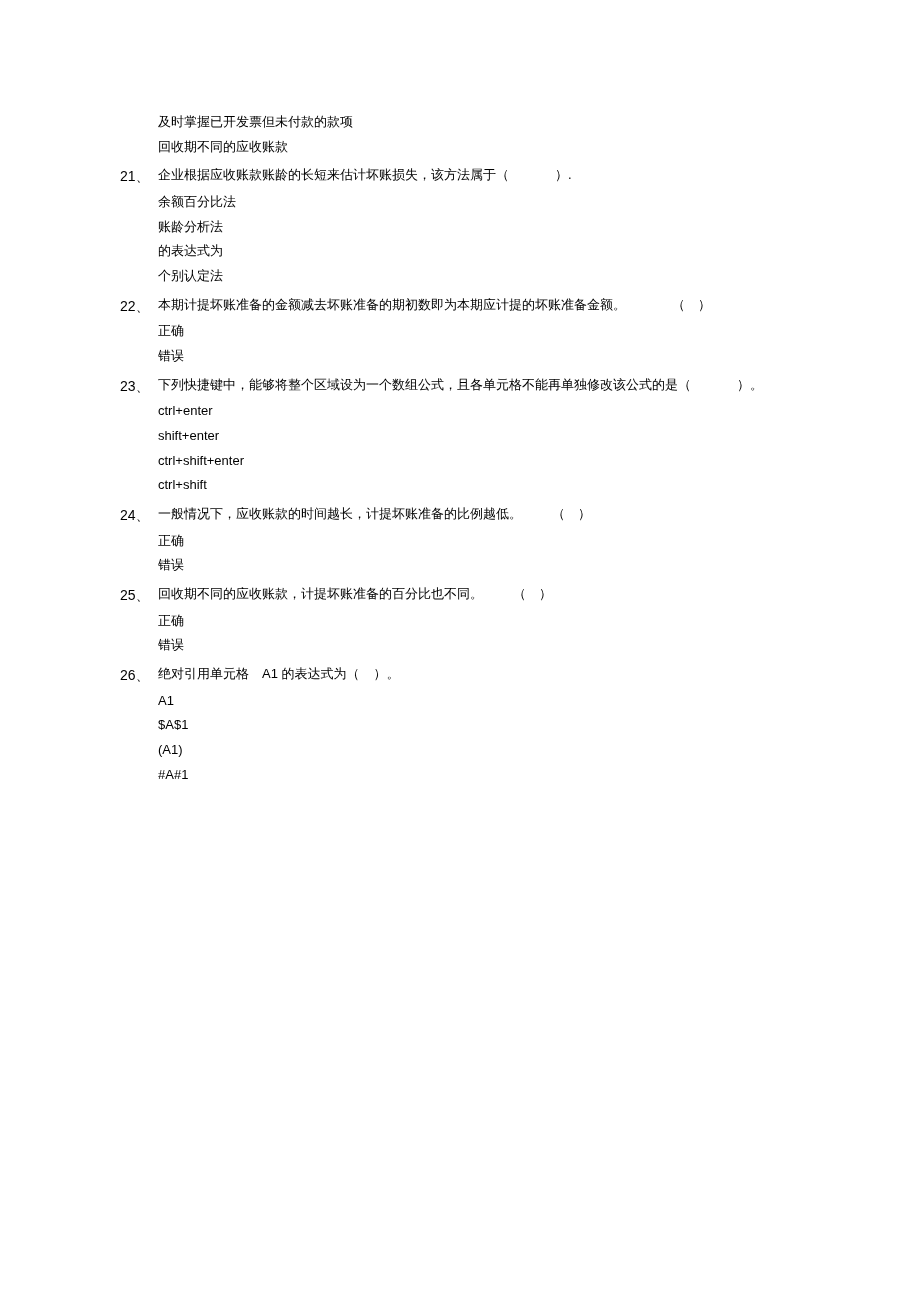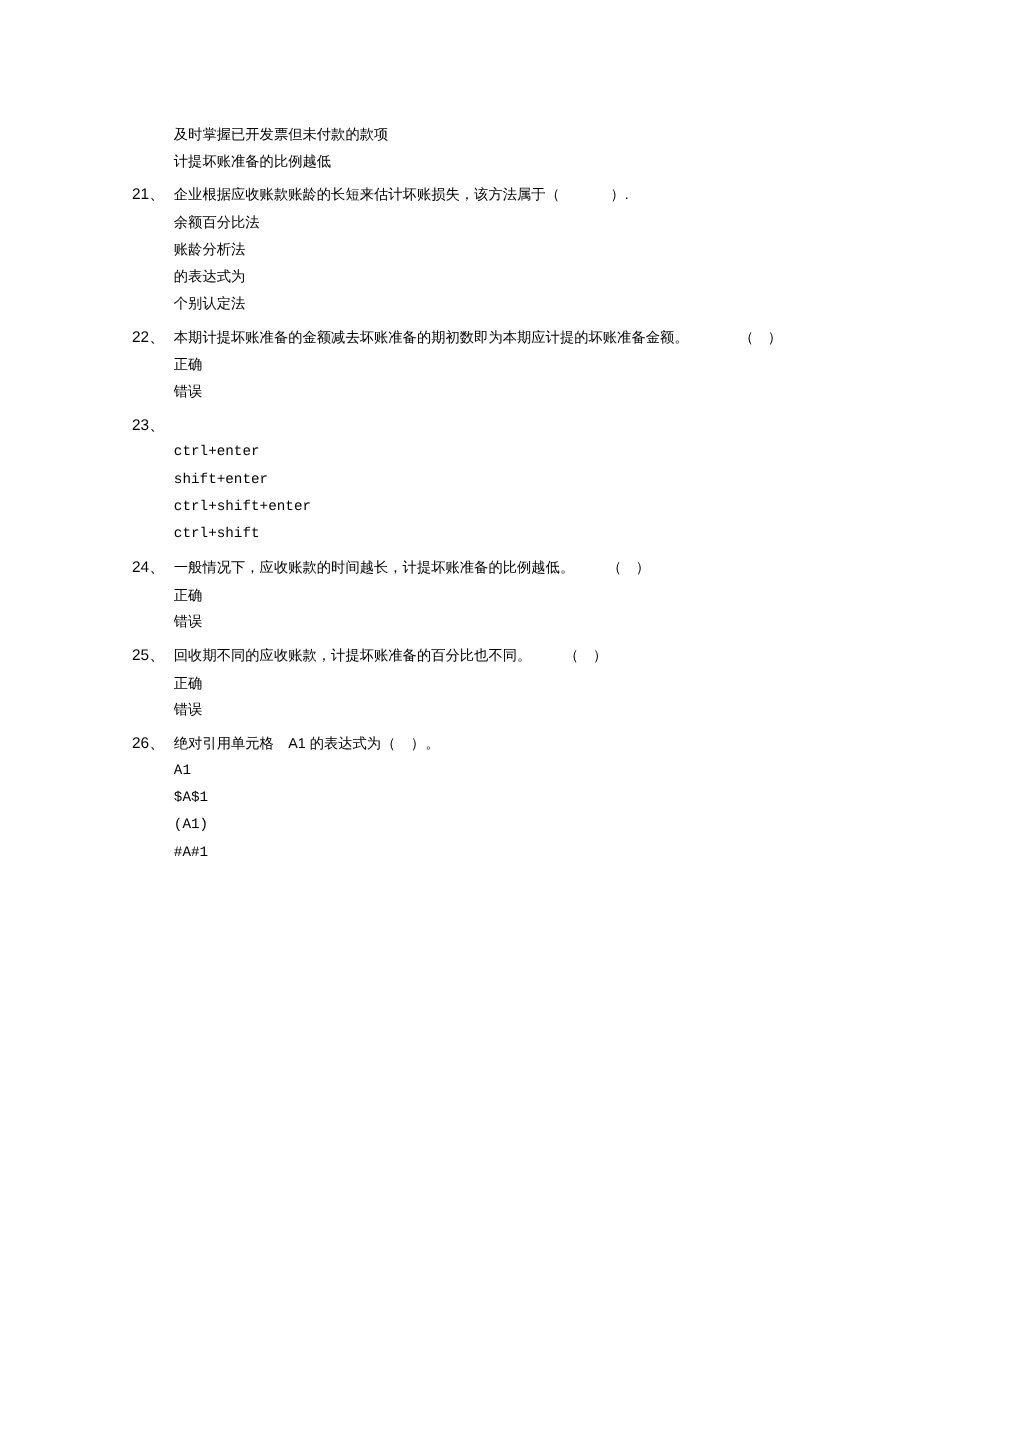--- a/index.html
+++ b/index.html
@@ -13,45 +13,45 @@
   .orphan-line, .opt {
     padding-left: 38px;
     line-height: 1.9;
     font-family: "SimSun", serif;
   }
   .question {
     margin-top: 4px;
   }
   .q-line {
     display: flex;
-    align-items: flex-end;
+    align-items: flex-start;
     line-height: 1.9;
   }
   .q-num {
     width: 38px;
     font-family: Arial, sans-serif;
     font-size: 14px;
     flex-shrink: 0;
   }
   .q-text {
     flex: 1;
     font-family: Liberation Sans, sans-serif;
   }
   .options { }
-  .sans { font-family: Liberation Mono, monospace; }
+  .sans { font-family: Liberation Sans, sans-serif; }
   .gap-small { display: inline-block; width: 46px; }
   .gap-med { display: inline-block; width: 30px; }
   .gap-tiny { display: inline-block; width: 14px; }
 </style>
 </head>
 <body>
 
 <div id="root">
     <div class="orphan-line">及时掌握已开发票但未付款的款项</div>
-    <div class="orphan-line">计提坏账准备的比例越低</div>
+    <div class="orphan-line">回收期不同的应收账款</div>
     <div class="question">
       <div class="q-line">
         <span class="q-num">21、</span>
         <span class="q-text"><span>企业根据应收账款账龄的长短来估计坏账损失，该方法属于（</span><span class="gap-small"></span><span>）.</span></span>
       </div>
       <div class="options">
         <div class="opt ">余额百分比法</div>
         <div class="opt ">账龄分析法</div>
         <div class="opt ">的表达式为</div>
         <div class="opt ">个别认定法</div>
@@ -63,20 +63,21 @@
         <span class="q-text"><span>本期计提坏账准备的金额减去坏账准备的期初数即为本期应计提的坏账准备金额。</span><span class="gap-small"></span><span>（ ）</span></span>
       </div>
       <div class="options">
         <div class="opt ">正确</div>
         <div class="opt ">错误</div>
       </div>
     </div>
     <div class="question">
       <div class="q-line">
         <span class="q-num">23、</span>
+        <span class="q-text"><span>下列快捷键中，能够将整个区域设为一个数组公式，且各单元格不能再单独修改该公式的是（</span><span class="gap-small"></span><span>）。</span></span>
       </div>
       <div class="options">
         <div class="opt sans">ctrl+enter</div>
         <div class="opt sans">shift+enter</div>
         <div class="opt sans">ctrl+shift+enter</div>
         <div class="opt sans">ctrl+shift</div>
       </div>
     </div>
     <div class="question">
       <div class="q-line">

